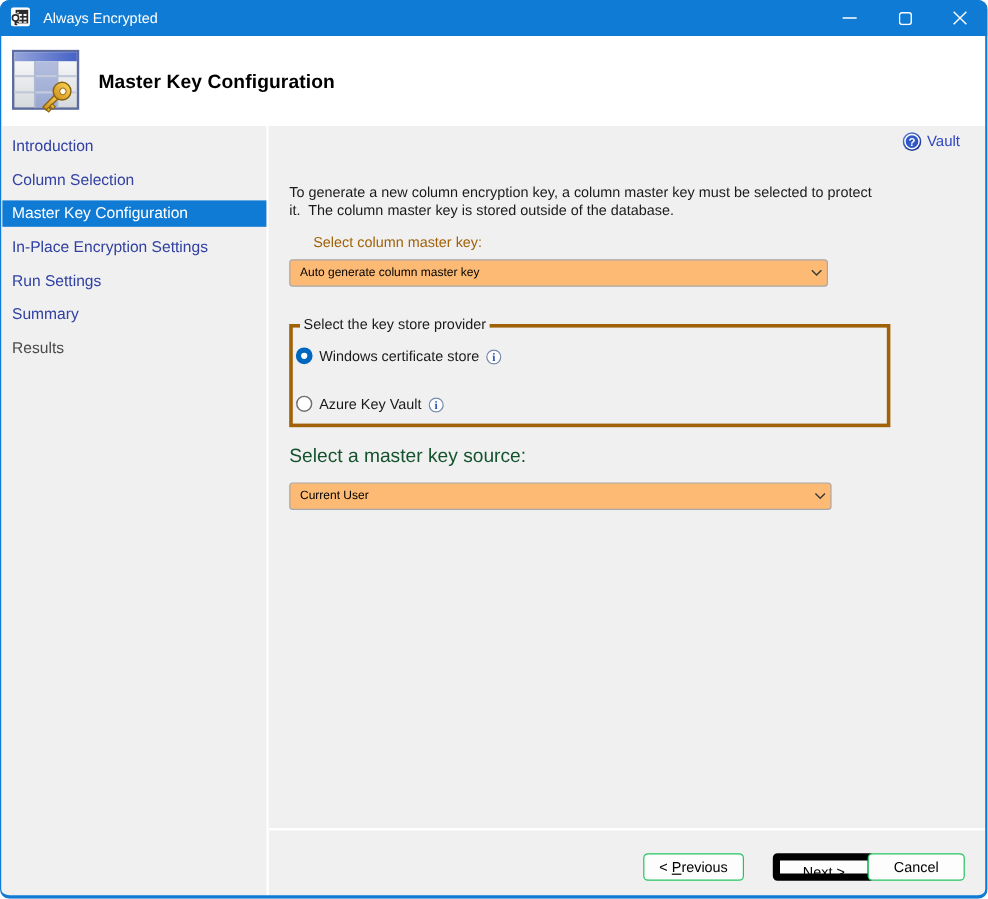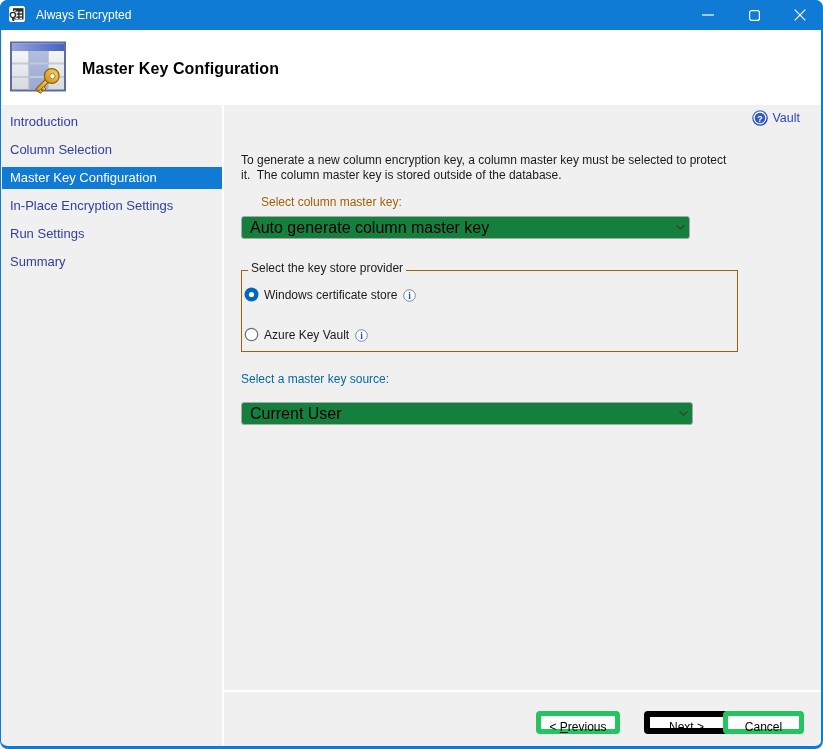--- a/index.html
+++ b/index.html
@@ -18,35 +18,35 @@
   .nav{position:absolute;left:0;top:3px;width:220px;}
   .nav div{position:relative;height:28px;line-height:28px;padding-left:8px;font-size:13px;color:#3140a2;white-space:nowrap;}
   .nav div.sel{background:#0f7bd5;color:#ffffff;height:22px;line-height:22px;margin:3px 0;}
   .nav div.dis{color:#4a4a4a;}
   
   .content{position:absolute;left:224px;top:105px;width:597px;height:586px;background:#f0f0f0;}
   .help{position:absolute;right:21px;top:5px;height:18px;font-size:12.5px;color:#2f45c4;}
   .help svg{vertical-align:-4px;margin-right:4px;}
   .para{position:absolute;left:17px;top:48px;width:500px;font-size:12px;line-height:14.5px;color:#1a1a1a;}
   .lbl1{position:absolute;left:17px;top:90px;font-size:12px;color:#a16207;margin-left:20px;}
-  .combo{position:absolute;height:21px;background:#15803d;border:1px solid #a8a8a8;border-radius:3px;font-size:16px;color:#000;line-height:21px;padding-left:8px;}
+  .combo{position:absolute;height:21px;background:#fdba74;border:1px solid #a8a8a8;border-radius:3px;font-size:10px;color:#000;line-height:21px;padding-left:8px;}
   .combo .chev{position:absolute;right:4px;top:7px;}
   .combo1{left:17px;top:111px;width:439px;}
   .combo2{left:17px;top:297px;width:442px;}
-  .group{position:absolute;left:17px;top:165px;width:495px;height:80px;border:1px solid #a16207;}
+  .group{position:absolute;left:17px;top:165px;width:495px;height:80px;border:3px solid #a16207;}
   .group .legend{position:absolute;left:6px;top:-10px;background:#f0f0f0;padding:0 3px;font-size:12px;color:#1a1a1a;}
   .radiorow{position:absolute;left:2px;height:16px;font-size:12px;color:#1a1a1a;line-height:16px;white-space:nowrap;}
   .radiorow svg{vertical-align:-3px;}
   .r1{top:16px;}
   .r2{top:56px;}
   .rlabel{margin:0 2px 0 5px;}
-  .lbl2{position:absolute;left:17px;top:267px;font-size:12px;color:#0369a1;}
+  .lbl2{position:absolute;left:17px;top:267px;font-size:16px;color:#14532d;}
   
   .footline{position:absolute;left:224px;top:690px;width:597px;height:2px;background:#ffffff;}
-  .btn{position:absolute;top:711px;height:23px;background:#fdfdfd;border:5px solid #22c55e;border-radius:4px;font-size:12px;color:#000;text-align:center;line-height:22px;box-sizing:border-box;}
+  .btn{position:absolute;top:711px;height:23px;background:#fdfdfd;border:1px solid #22c55e;border-radius:4px;font-size:12px;color:#000;text-align:center;line-height:22px;box-sizing:border-box;}
   .btn u{text-decoration:underline;}
   .bprev{left:536px;width:84px;}
   .bnext{left:644px;width:85px;border:6px solid #000000;line-height:20px;}
   .bcancel{left:723px;width:81px;}
 </style>
 </head>
 <body>
 <div class="win">
 
   <div class="titlebar">
@@ -125,20 +125,21 @@
   </div>
 
   <div class="sidebar">
     <div class="nav">
       <div>Introduction</div>
       <div>Column Selection</div>
       <div class="sel">Master Key Configuration</div>
       <div>In-Place Encryption Settings</div>
       <div>Run Settings</div>
       <div>Summary</div>
+      <div class="dis">Results</div>
     </div>
   </div>
 
   <div class="content">
     <div class="help">
       <svg width="16" height="16" viewBox="0 0 16 16">
         <defs>
             <linearGradient id="helpg" x1="0" y1="0" x2="0.8" y2="1">
           <stop offset="0" stop-color="#5e82e2"></stop>
               <stop offset="1" stop-color="#16308f"></stop>

